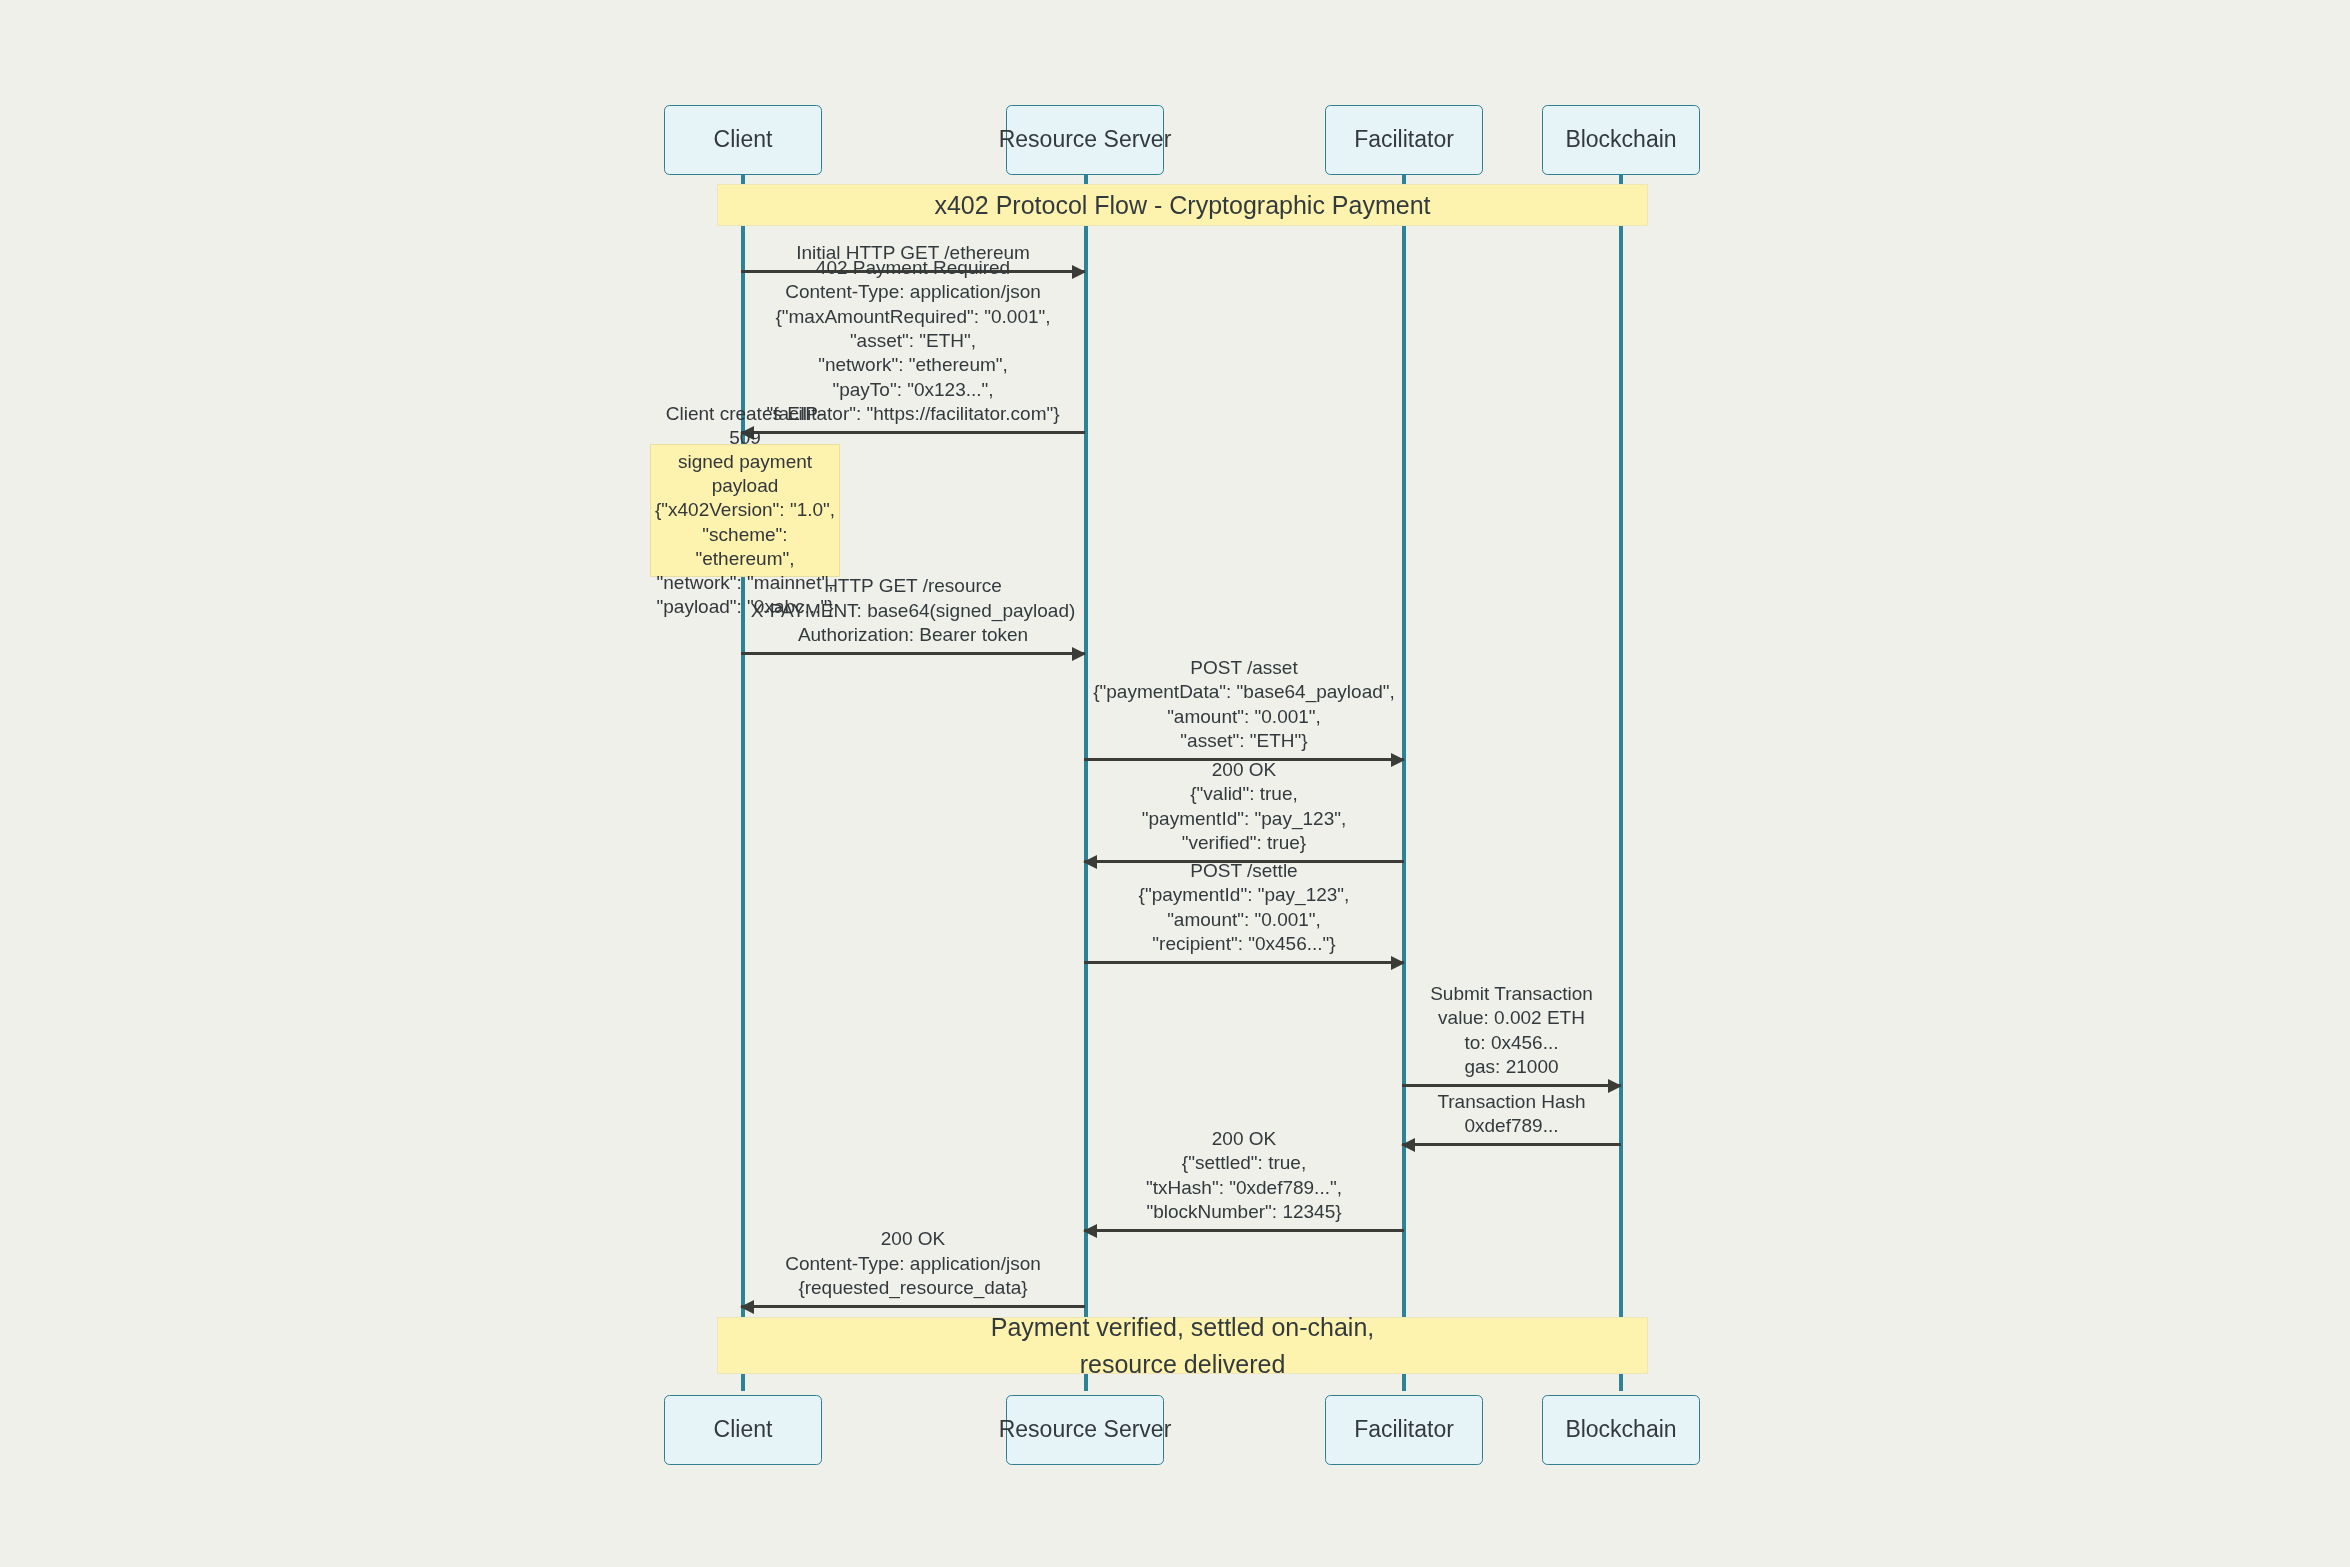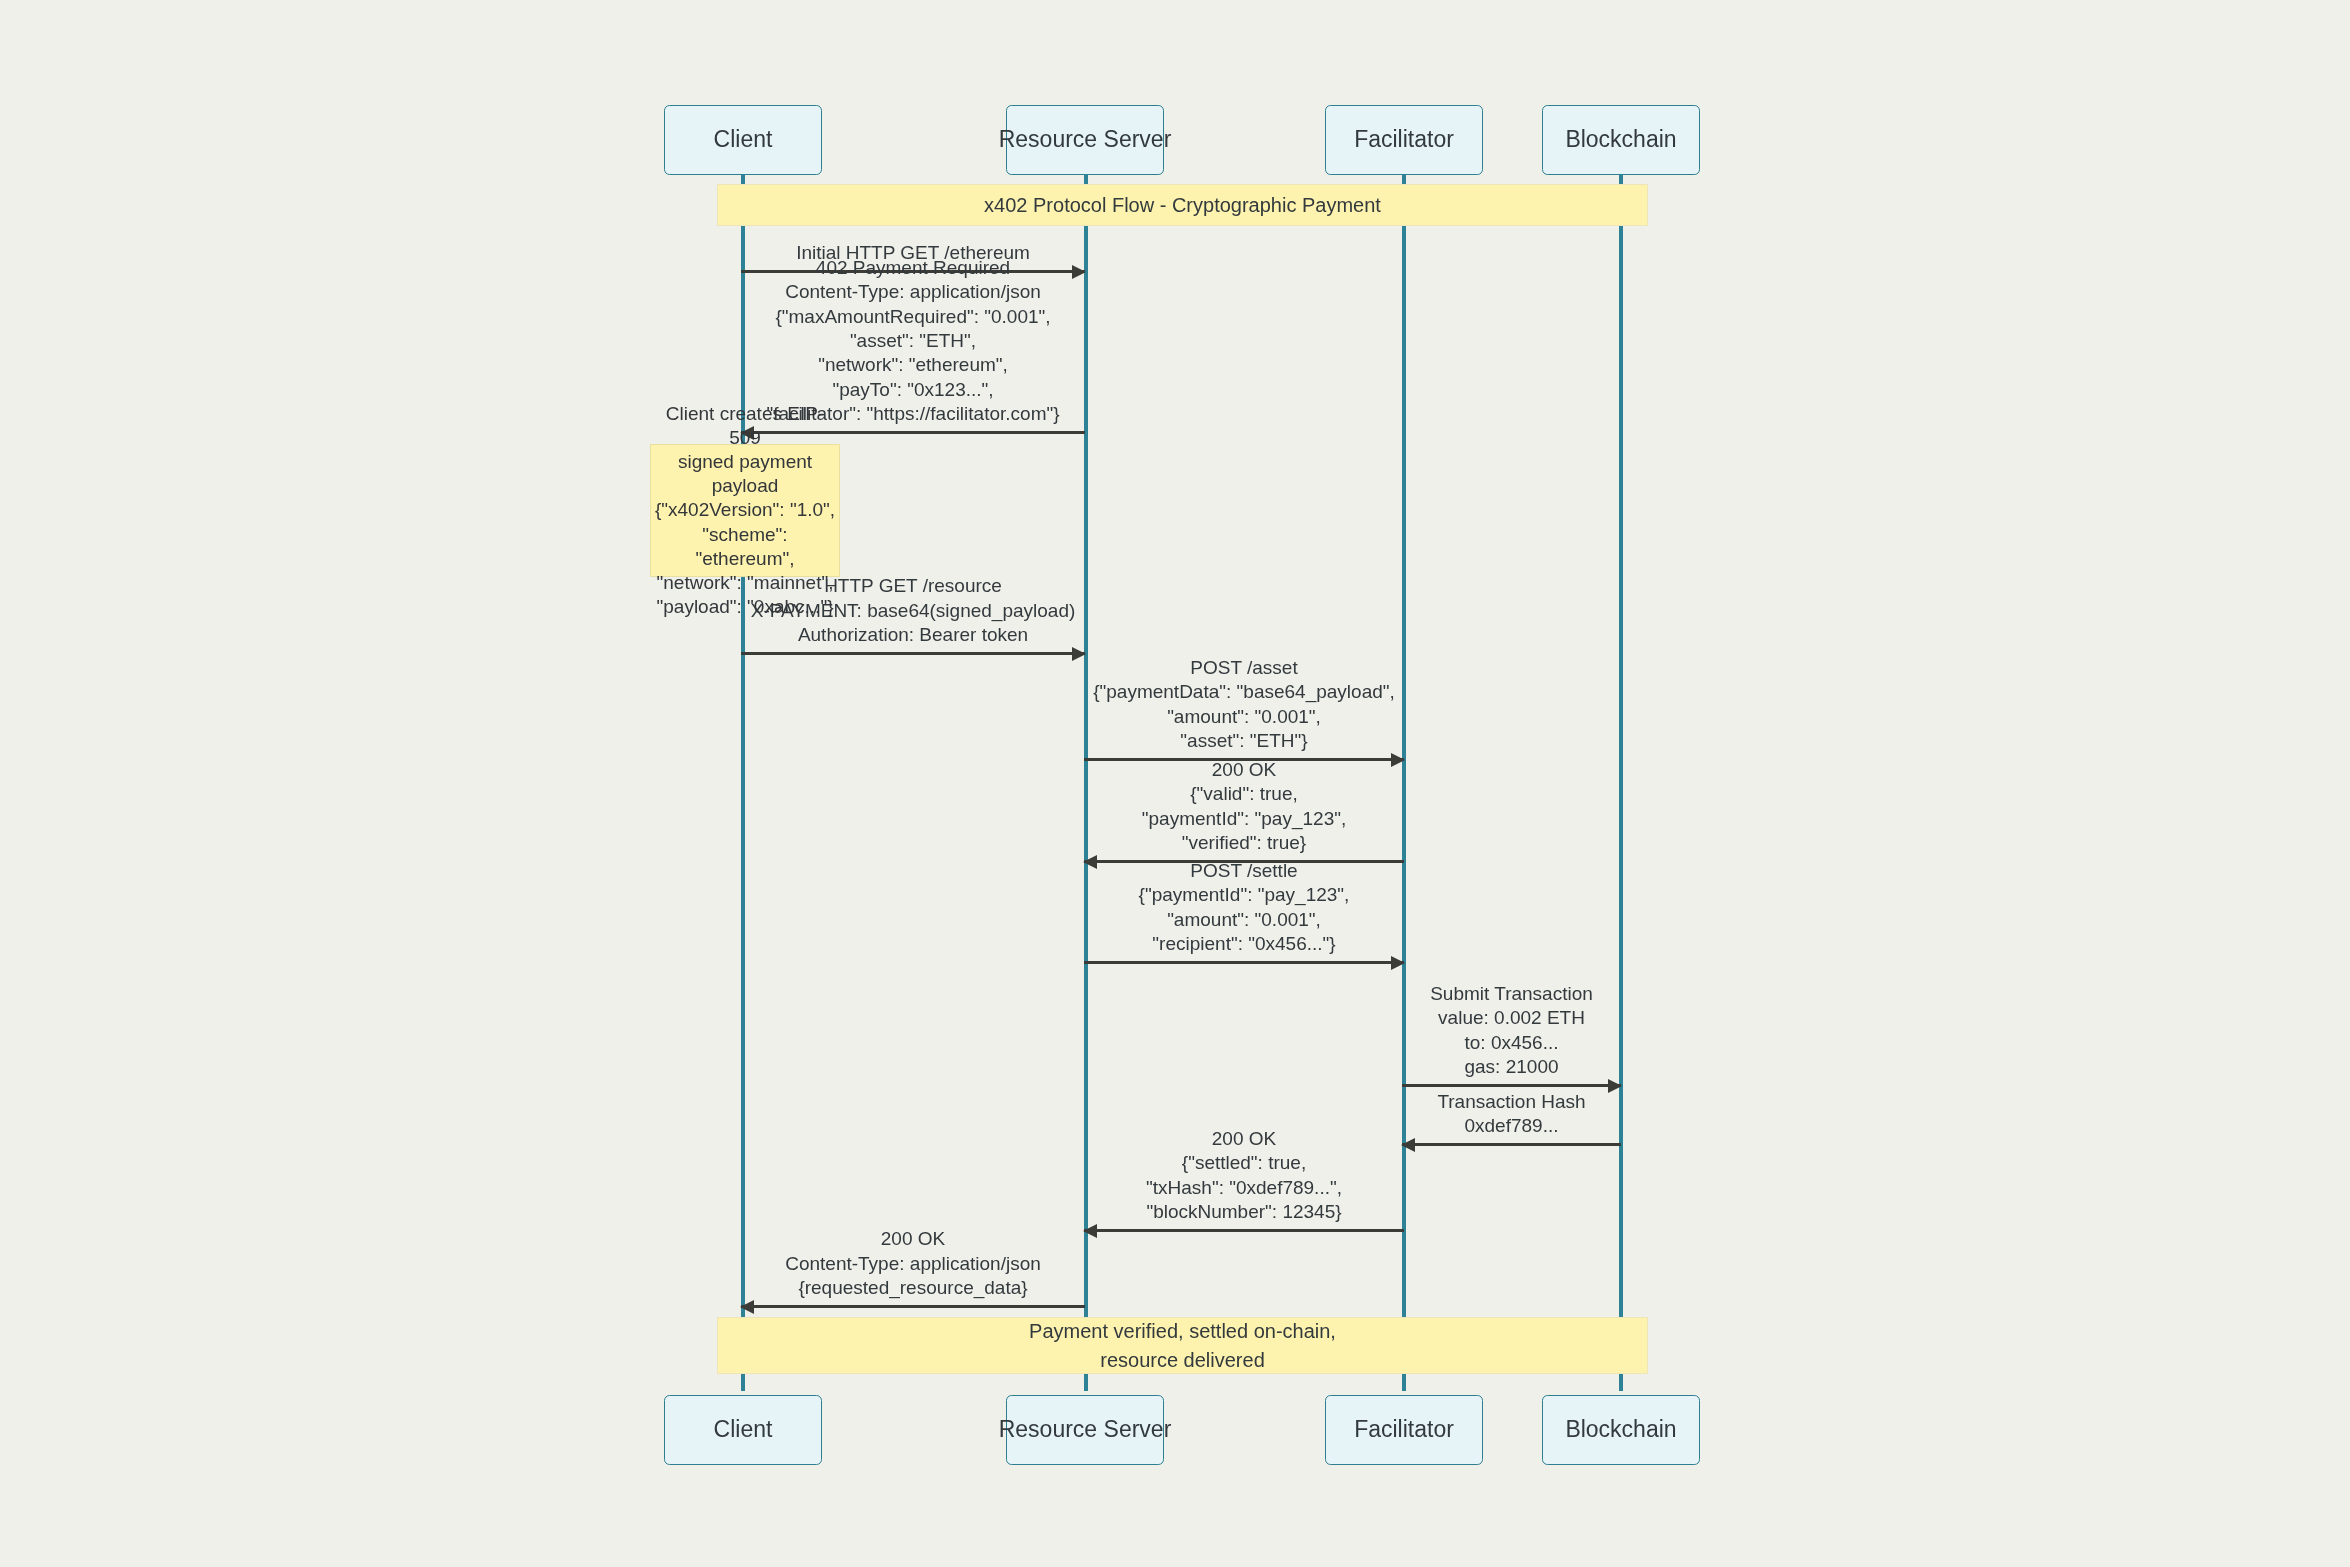--- a/index.html
+++ b/index.html
@@ -45,21 +45,21 @@
   .band {
     position: absolute;
     box-sizing: border-box;
     background: #fdf2ae;
     border: 1.8px solid #eee6b8;
     display: flex;
     flex-direction: column;
     align-items: center;
     justify-content: center;
     color: #333a3d;
-    font-size: 20px;
+    font-size: 25px;
     line-height: 1.45;
     text-align: center;
     z-index: 3;
   }
 
   
   .note {
     position: absolute;
     box-sizing: border-box;
     background: #fdf2ae;

